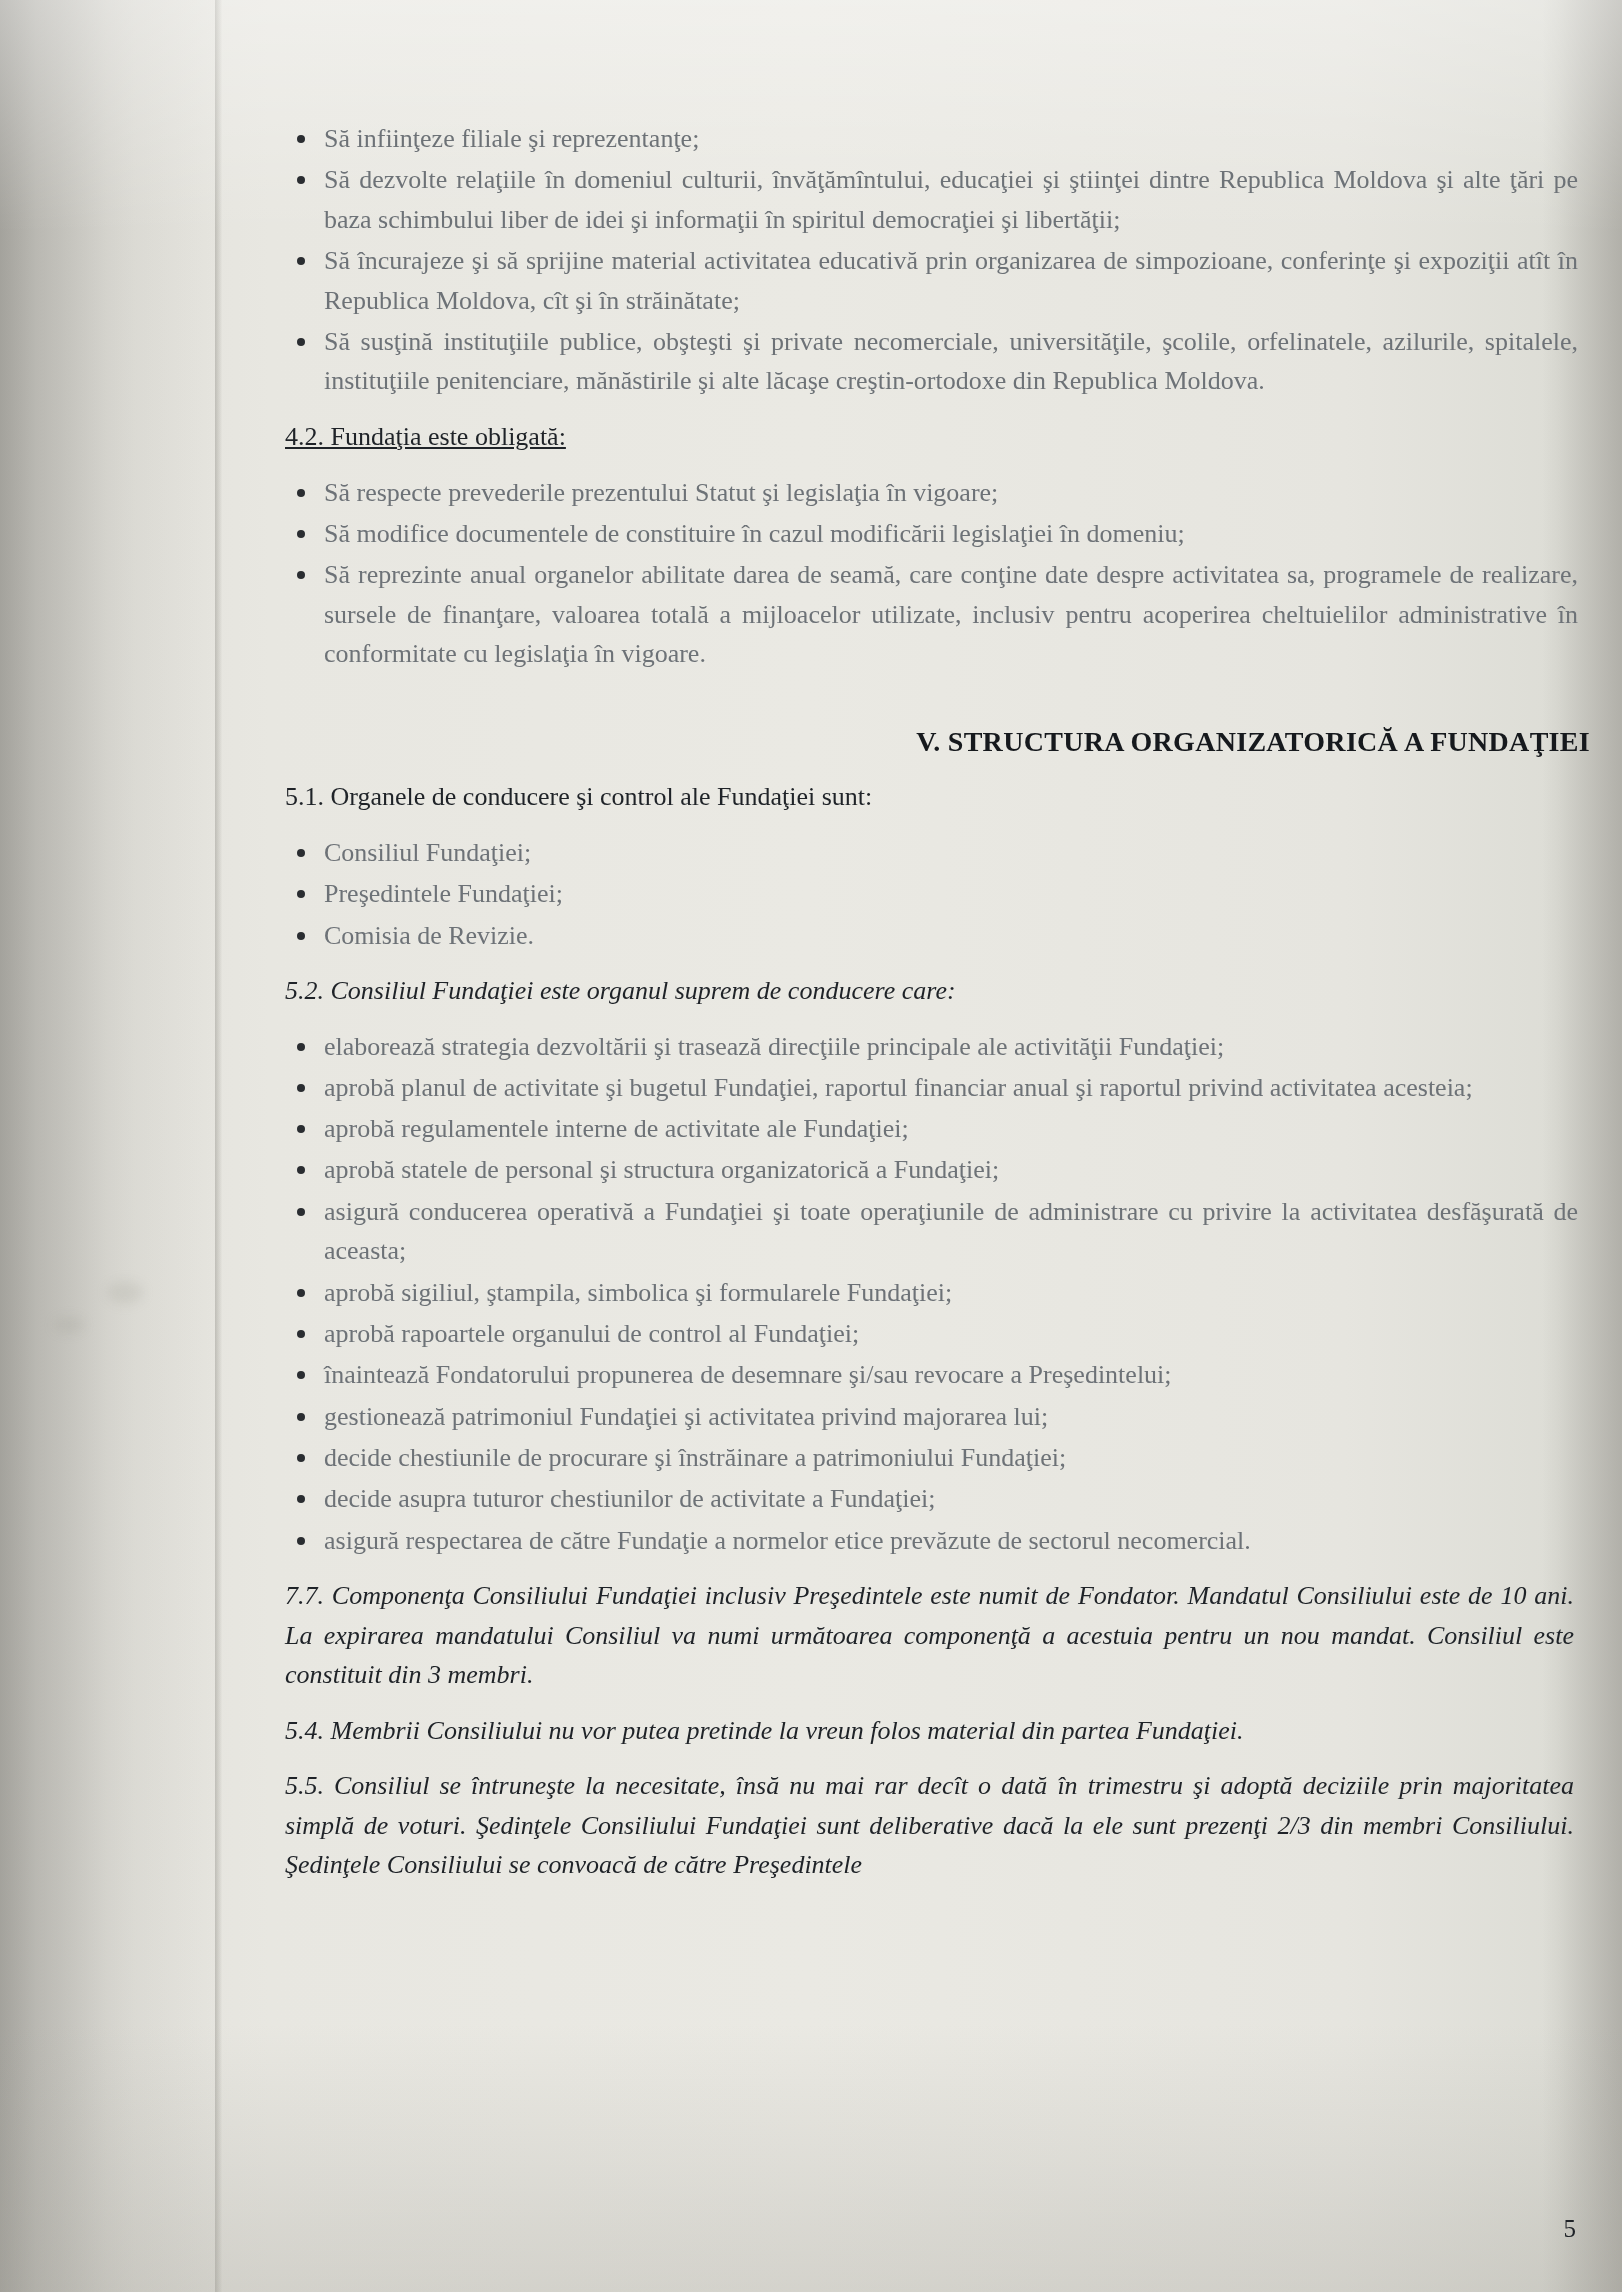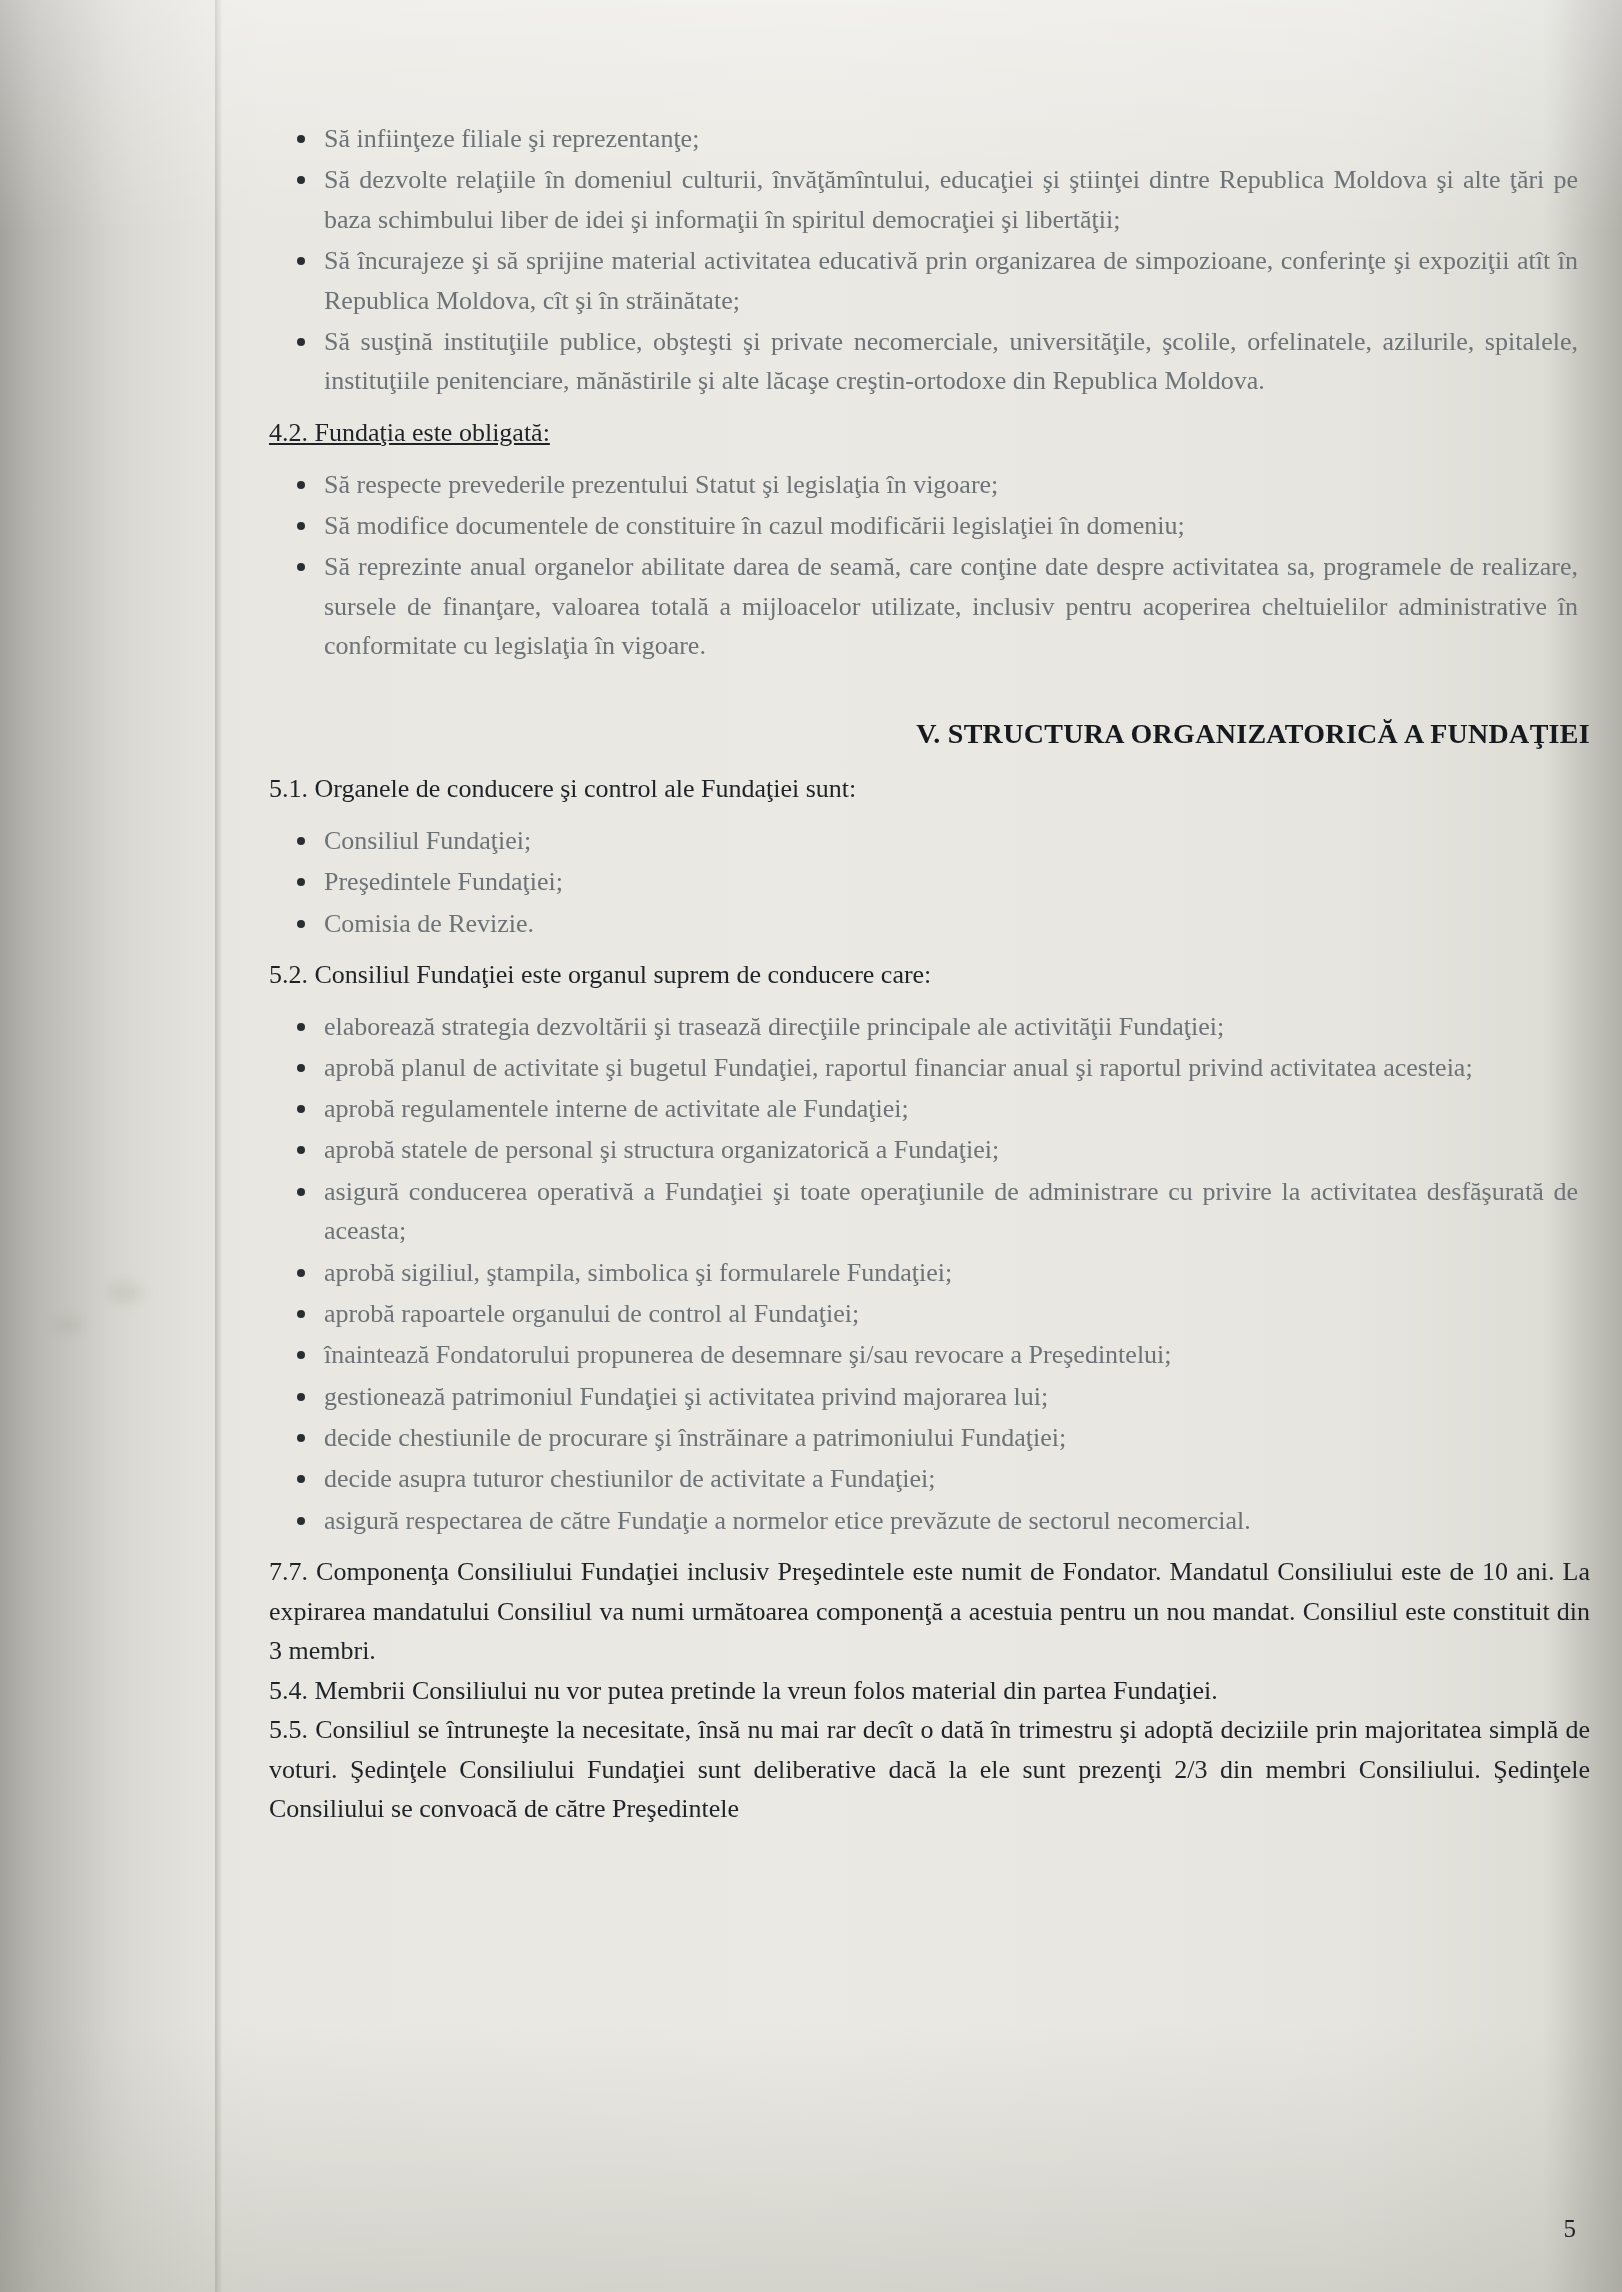--- a/index.html
+++ b/index.html
@@ -61,21 +61,21 @@
   .content {
     position: absolute;
     left: 269px;
     top: 107px;
     width: 1321px;
   }
   p, li, div.txt {
     font-size: 26px;
     line-height: 1.52;
     color: #1f2328;
-    margin: 0;
+    margin: 16px;
     text-align: justify;
   }
   ul.bullets {
     list-style: none;
     margin: 12px;
     padding: 0;
   }
   ul.bullets > li {
     position: relative;
     padding-left: 43px;
@@ -98,20 +98,21 @@
   .section-title {
     text-align: right;
     font-weight: bold;
     font-size: 28px;
     letter-spacing: 0.3px;
     color: #16191d;
     margin: 52px 0 19.7px 0;
   }
   .para {
     margin-top: 27px;
+    font-style: italic;
   }
   .clause-head {
     margin-top: 47px;
   }
   .underline {
     text-decoration: underline;
   }
   .page-number {
     position: absolute;
     right: 47px;

